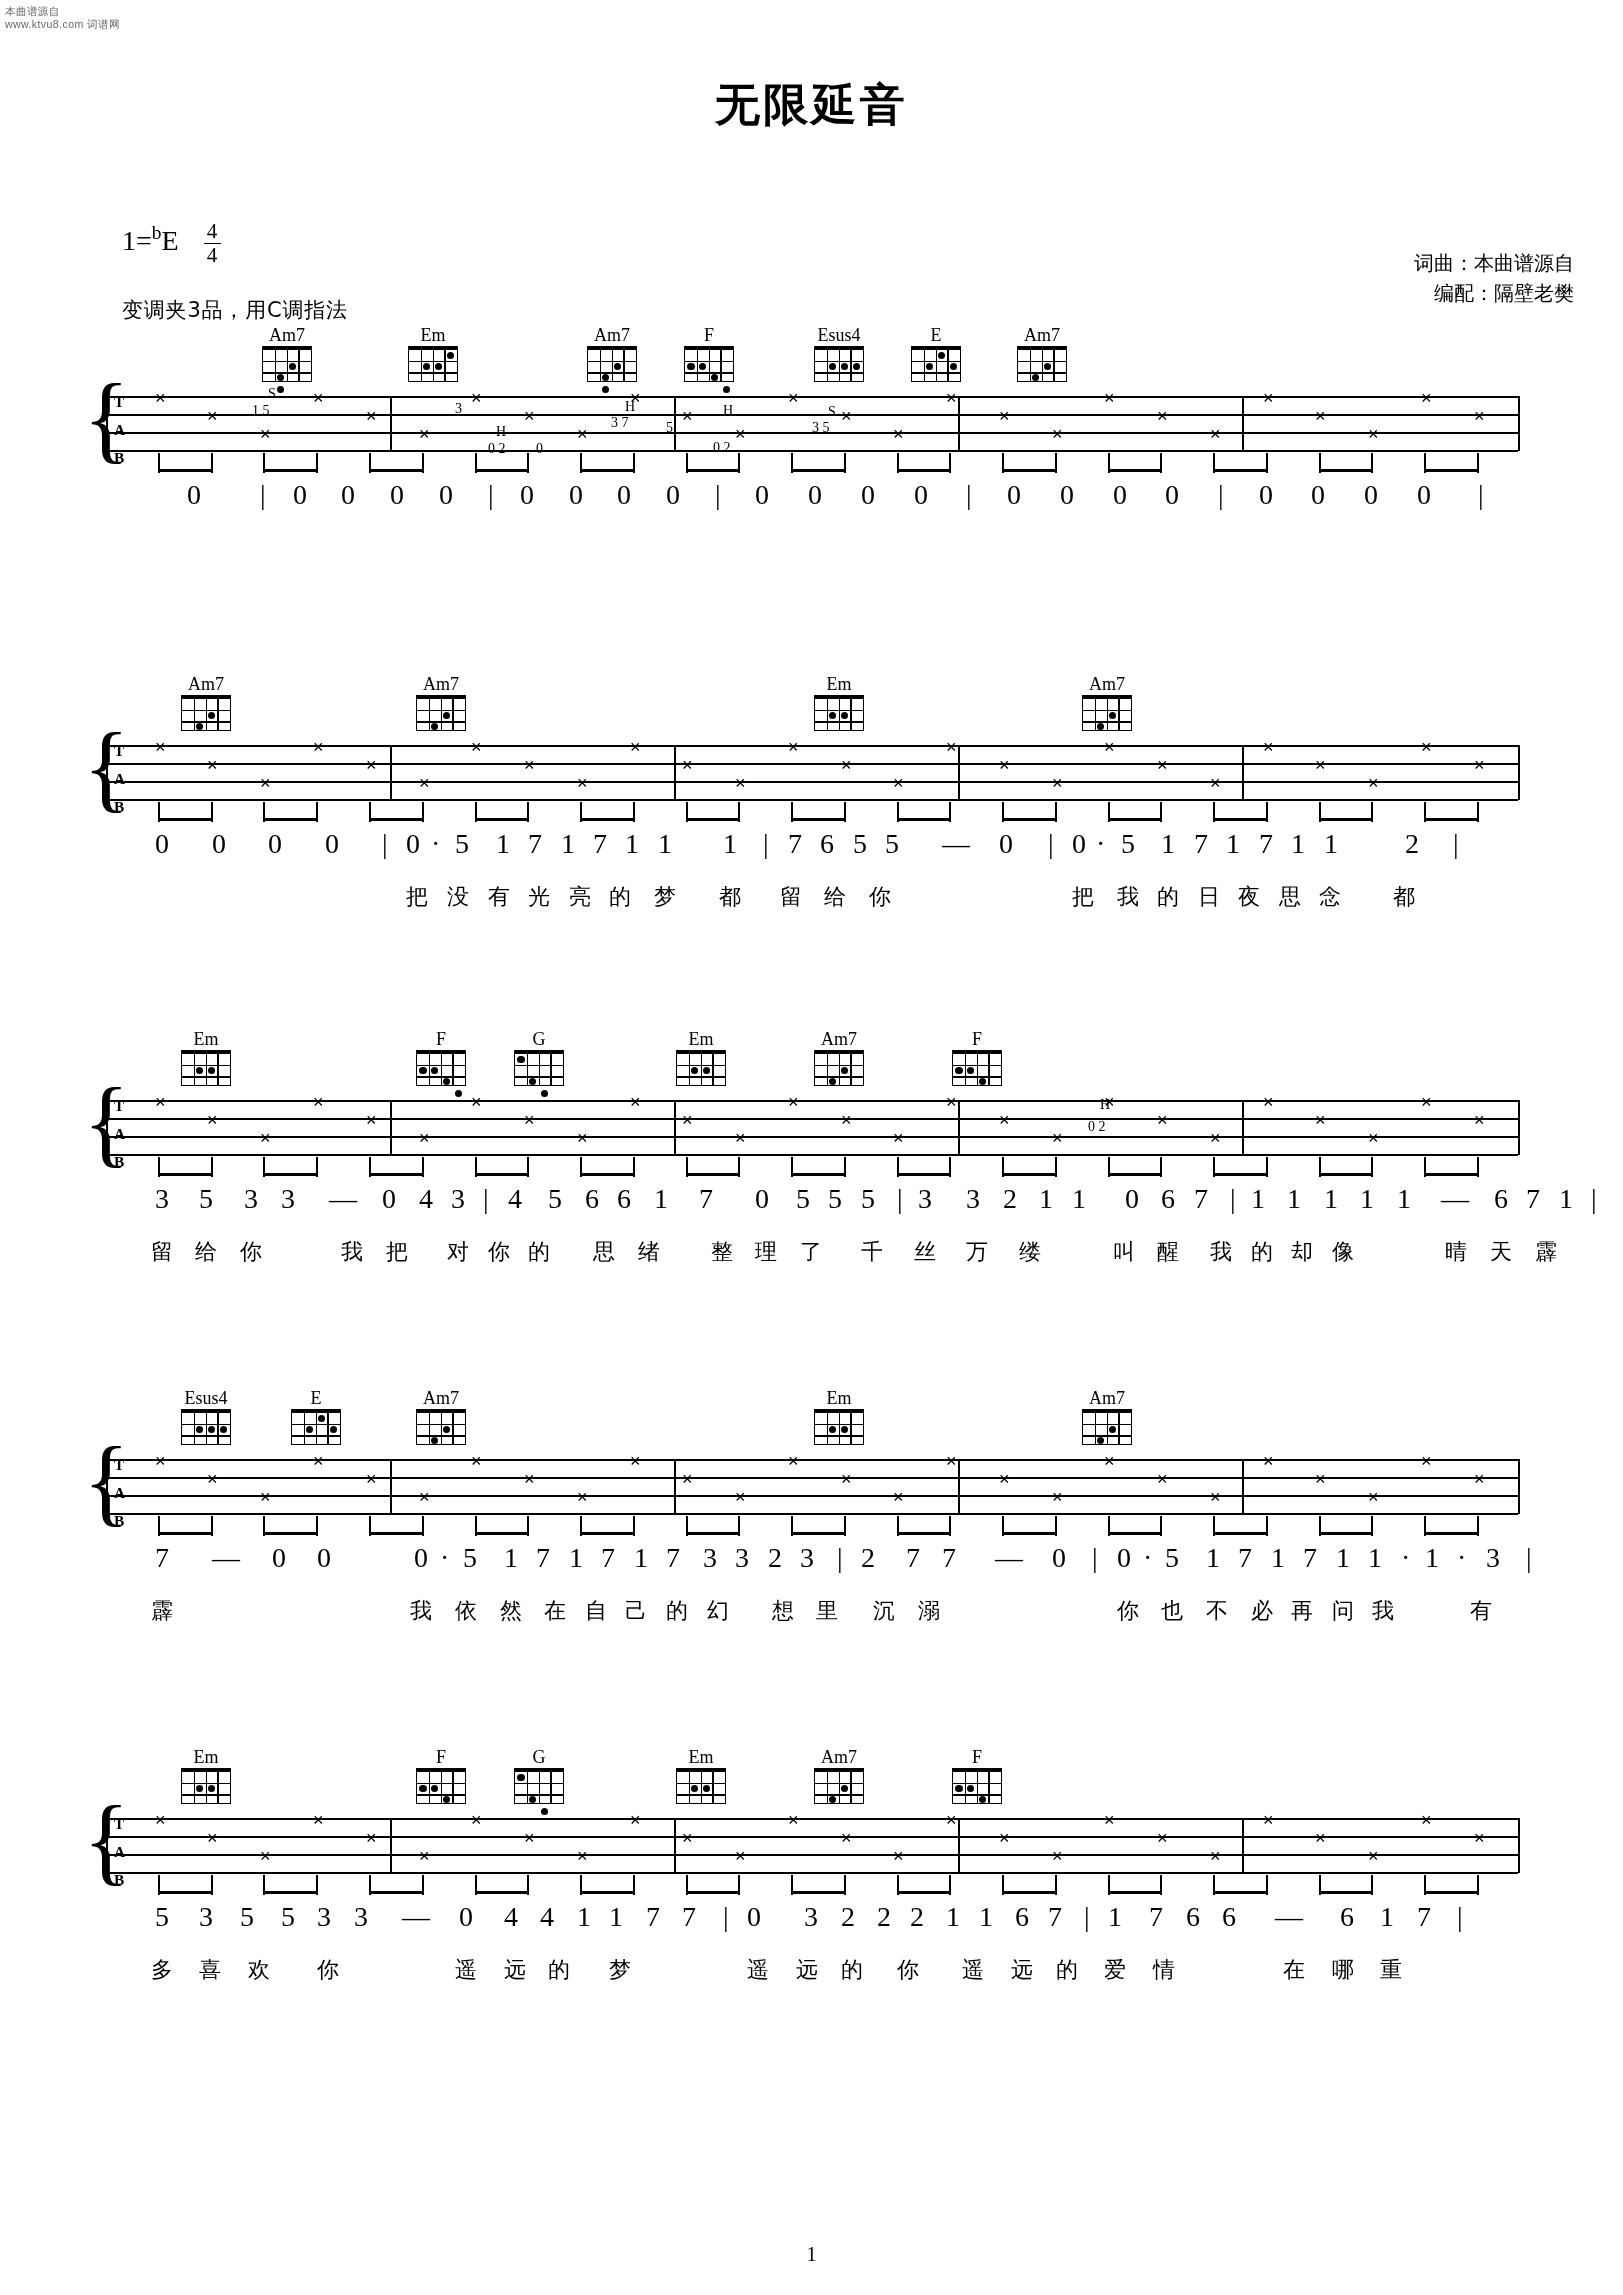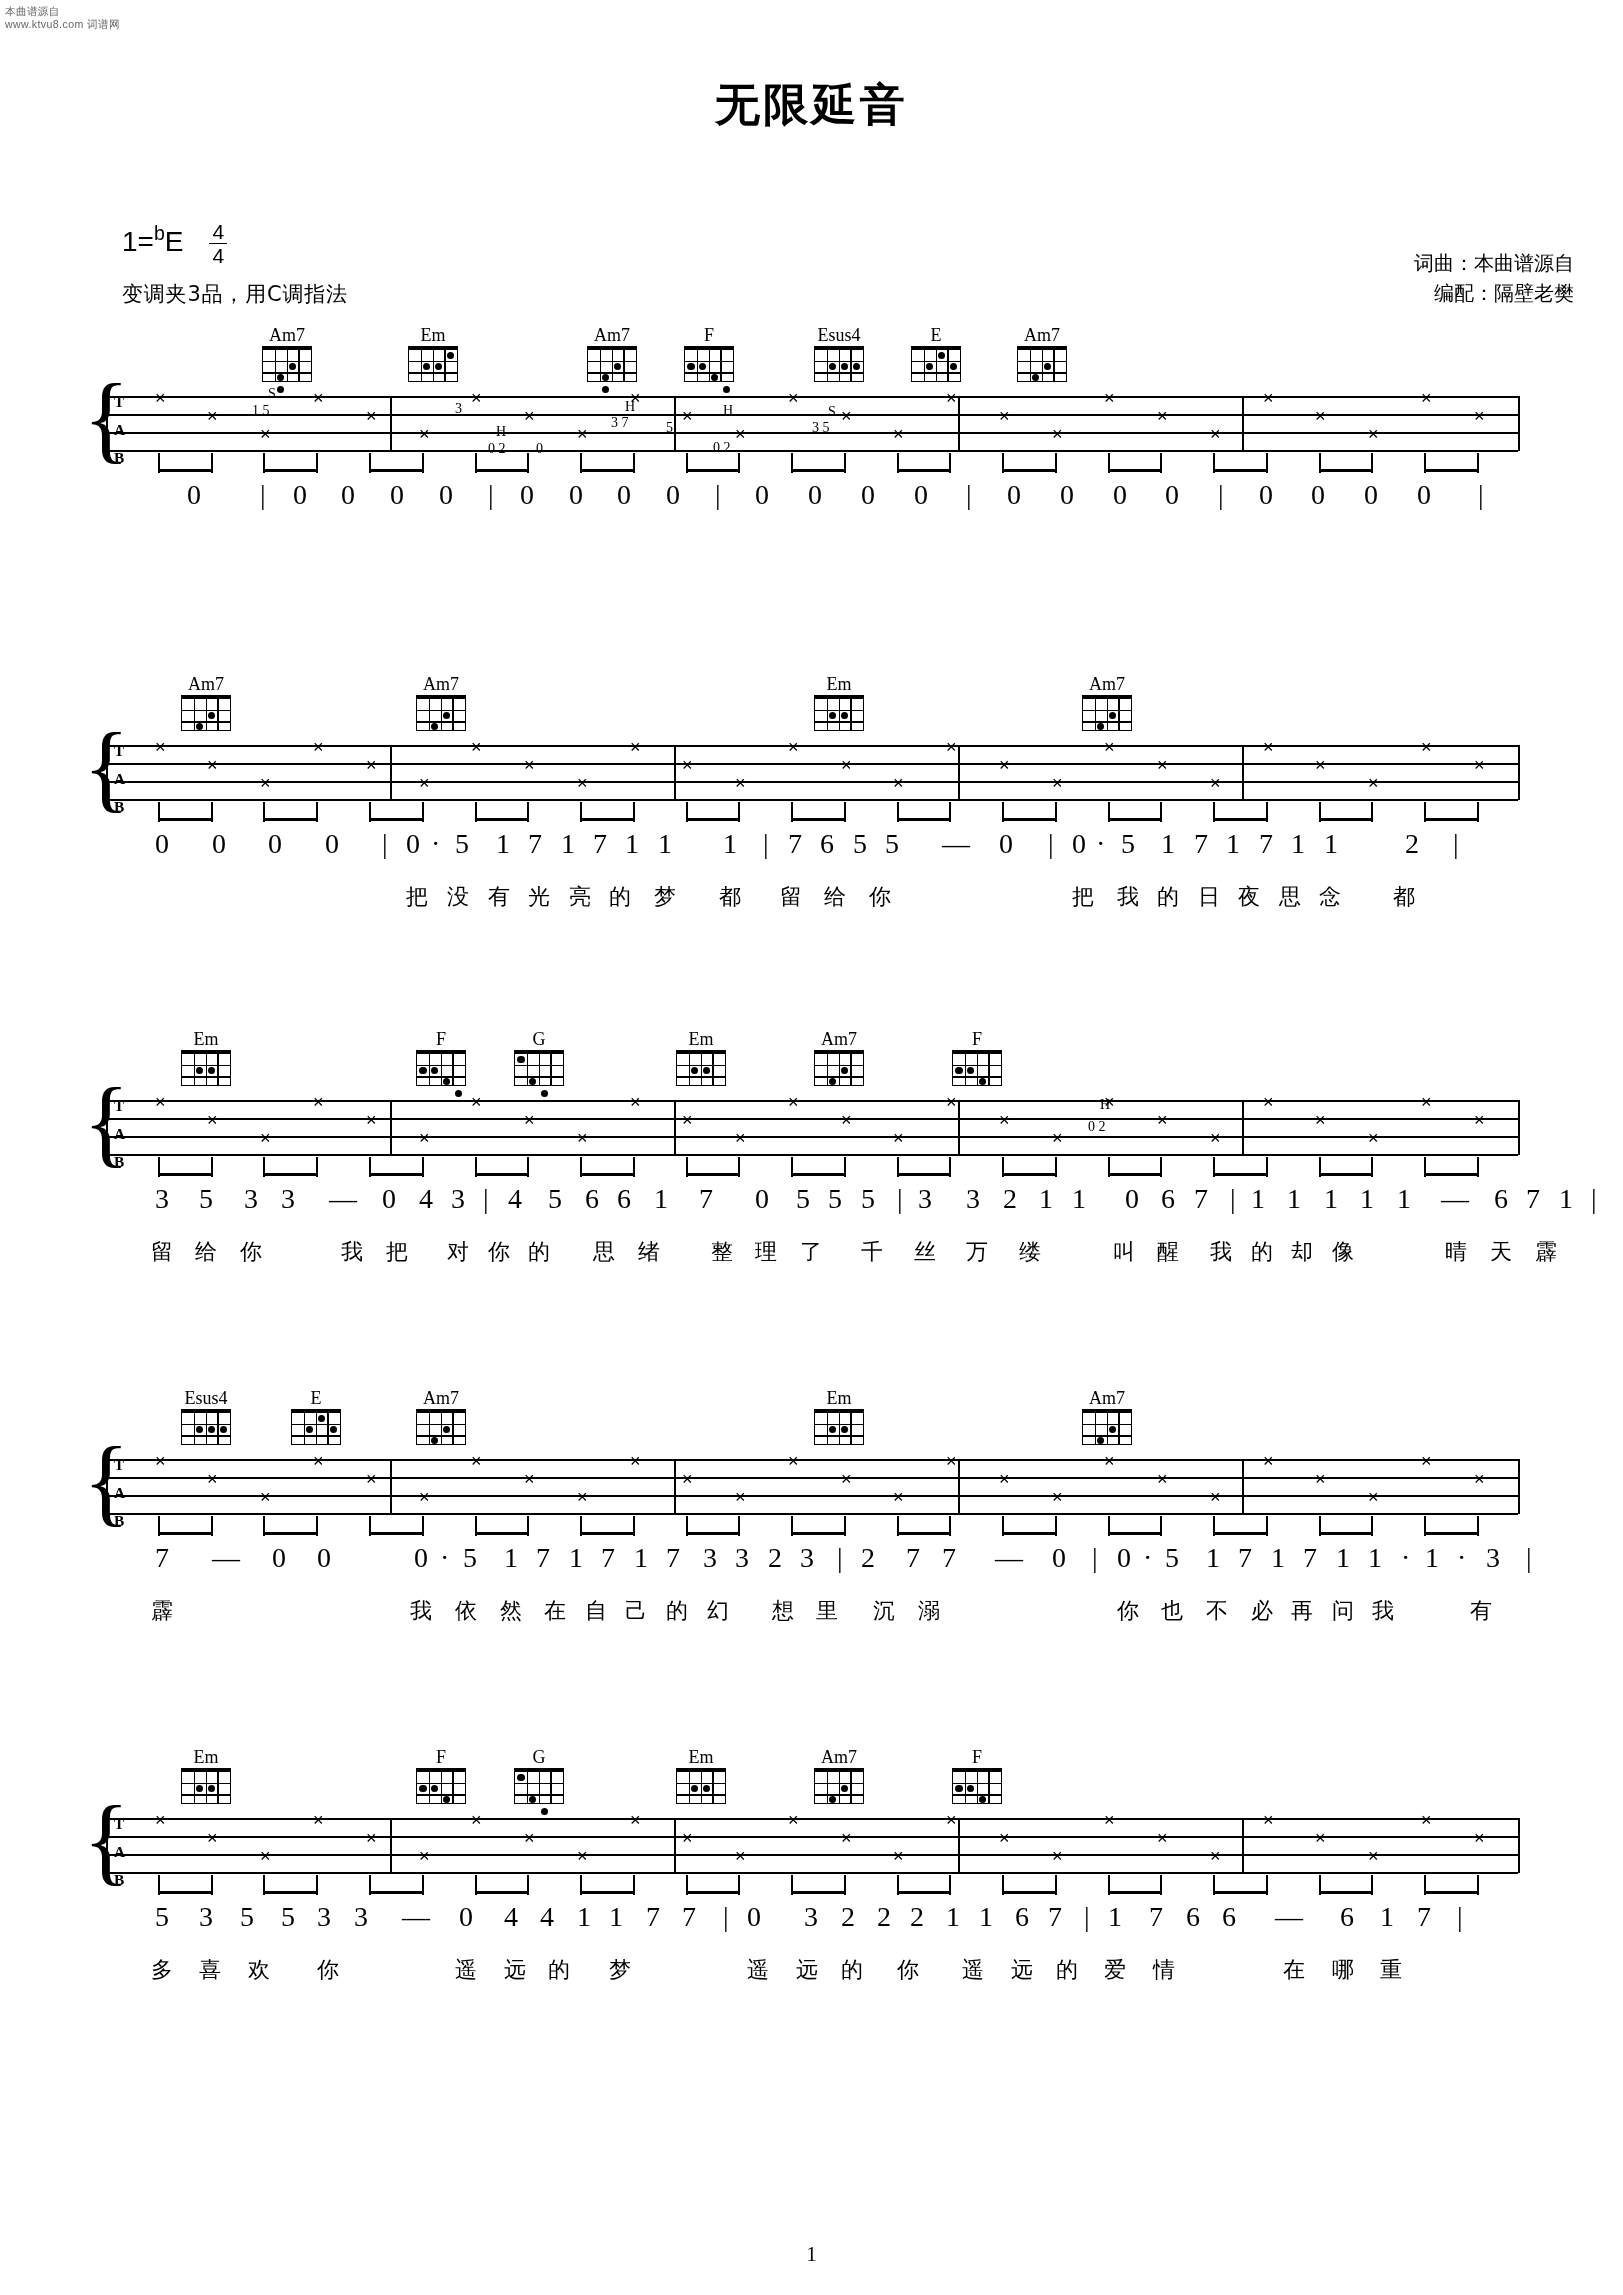--- a/index.html
+++ b/index.html
@@ -5,26 +5,26 @@
   html,body{margin:0;padding:0;background:#fff;}
   body{width:1623px;height:2295px;font-family:"Liberation Serif",serif;color:#000;position:relative;}
   .page{position:relative;width:1623px;height:2295px;overflow:hidden;}
 
   .watermark{position:absolute;left:4.9px;top:4.9px;font-size:10.6px;color:#666;font-family:"Liberation Sans",sans-serif;line-height:1.25;letter-spacing:0.4px;}
   .watermark span{display:block;}
 
   .title{position:absolute;left:0;right:0;top:75px;text-align:center;font-size:45px;font-weight:bold;font-family:"DejaVu Sans",sans-serif;letter-spacing:3.2px;}
   .subtitle{position:absolute;left:0;right:0;top:154px;text-align:center;font-size:24px;font-family:"DejaVu Sans",sans-serif;letter-spacing:2.4px;}
 
-  .keyline{position:absolute;left:122px;top:221px;font-size:28px;font-family:Liberation Sans, sans-serif;}
+  .keyline{position:absolute;left:122px;top:221px;font-size:28px;font-family:Liberation Serif, serif;}
   .keyline .flat{font-size:19.5px;vertical-align:super;}
   .meter{display:inline-block;vertical-align:middle;margin-left:18px;text-align:center;line-height:1;font-size:21px;}
   .meter .num{display:block;border-bottom:1.6px solid #000;padding:0 3.2px 0.8px 3.2px;}
   .meter .den{display:block;padding:0.8px 3.2px 0 3.2px;}
-  .capo{position:absolute;left:122px;top:280px;font-size:21px;font-family:"DejaVu Sans",sans-serif;letter-spacing:0.8px;text-align:center;}
+  .capo{position:absolute;left:122px;top:296px;font-size:21px;font-family:"DejaVu Sans",sans-serif;letter-spacing:0.8px;text-align:center;}
 
   .credits{position:absolute;right:49px;top:248px;text-align:right;font-size:20px;font-family:"DejaVu Sans",sans-serif;line-height:1.5;}
 
   .system{position:absolute;left:106px;width:1412px;}
   .chordrow{position:relative;height:58px;}
   .chord{position:absolute;top:0;width:70px;}
   .chord .cname{font-size:18px;font-family:"Liberation Serif",serif;text-align:center;height:21px;line-height:21px;}
   .grid{position:relative;width:50px;height:36px;margin:0 auto;border:1.6px solid #000;border-top:4px solid #000;box-sizing:border-box;}
   .grid i{position:absolute;background:#000;}
   .grid .v1{left:11.8px;top:0;bottom:0;width:1.6px;}

